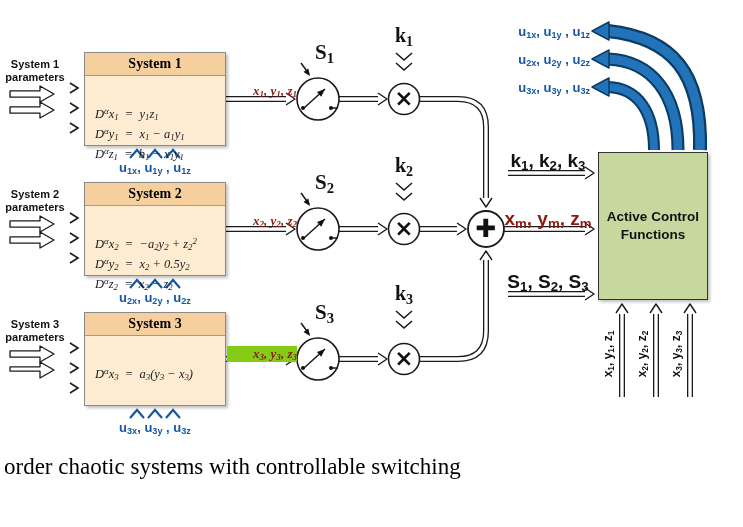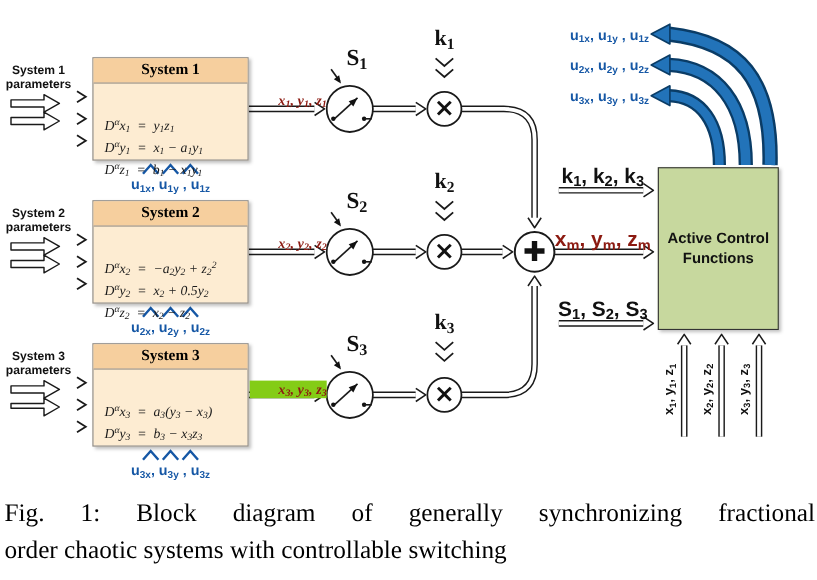--- a/index.html
+++ b/index.html
@@ -289,21 +289,20 @@
   <div class="sys-eqs">
     <div class="eq">D<sup>α</sup>x<sub>2</sub>&nbsp;&nbsp;=&nbsp;&nbsp;−a<sub>2</sub>y<sub>2</sub> + z<sub>2</sub><sup>2</sup></div>
     <div class="eq">D<sup>α</sup>y<sub>2</sub>&nbsp;&nbsp;=&nbsp;&nbsp;x<sub>2</sub> + 0.5y<sub>2</sub></div>
     <div class="eq">D<sup>α</sup>z<sub>2</sub>&nbsp;&nbsp;=&nbsp;&nbsp;x<sub>2</sub> − z<sub>2</sub></div>
   </div>
 </div>
 <div class="sys-block" style="top:312px">
   <div class="sys-header">System 3</div>
   <div class="sys-eqs">
     <div class="eq">D<sup>α</sup>x<sub>3</sub>&nbsp;&nbsp;=&nbsp;&nbsp;a<sub>3</sub>(y<sub>3</sub> − x<sub>3</sub>)</div>
-    <div class="eq">D<sup>α</sup>y<sub>3</sub>&nbsp;&nbsp;=&nbsp;&nbsp;b<sub>3</sub> − x<sub>3</sub>z<sub>3</sub></div>
   </div>
 </div>
 
 <div class="u-label" style="top:160px">u<sub>1x</sub>, u<sub>1y</sub> , u<sub>1z</sub></div>
 <div class="u-label" style="top:290px">u<sub>2x</sub>, u<sub>2y</sub> , u<sub>2z</sub></div>
 <div class="u-label" style="top:420px">u<sub>3x</sub>, u<sub>3y</sub> , u<sub>3z</sub></div>
 
 <div class="sig" style="top:83px">x<sub>1</sub>, y<sub>1</sub>, z<sub>1</sub></div>
 <div class="sig" style="top:213px">x<sub>2</sub>, y<sub>2</sub>, z<sub>2</sub></div>
 <div class="sig hl" style="top:346px">x<sub>3</sub>, y<sub>3</sub>, z<sub>3</sub></div>
@@ -332,15 +331,14 @@
 <div class="acf">
   <div>Active Control</div>
   <div>Functions</div>
 </div>
 
 <div class="rot" style="left:564px; top:346px">x<sub>1</sub>, y<sub>1</sub>, z<sub>1</sub></div>
 <div class="rot" style="left:598px; top:346px">x<sub>2</sub>, y<sub>2</sub>, z<sub>2</sub></div>
 <div class="rot" style="left:632px; top:346px">x<sub>3</sub>, y<sub>3</sub>, z<sub>3</sub></div>
 
 <div class="caption">
-  <div class="l1">Fig. 1: Block diagram of generally synchronizing fractional</div>
   <div class="l2">order chaotic systems with controllable switching</div>
 </div>
 
 </body></html>

